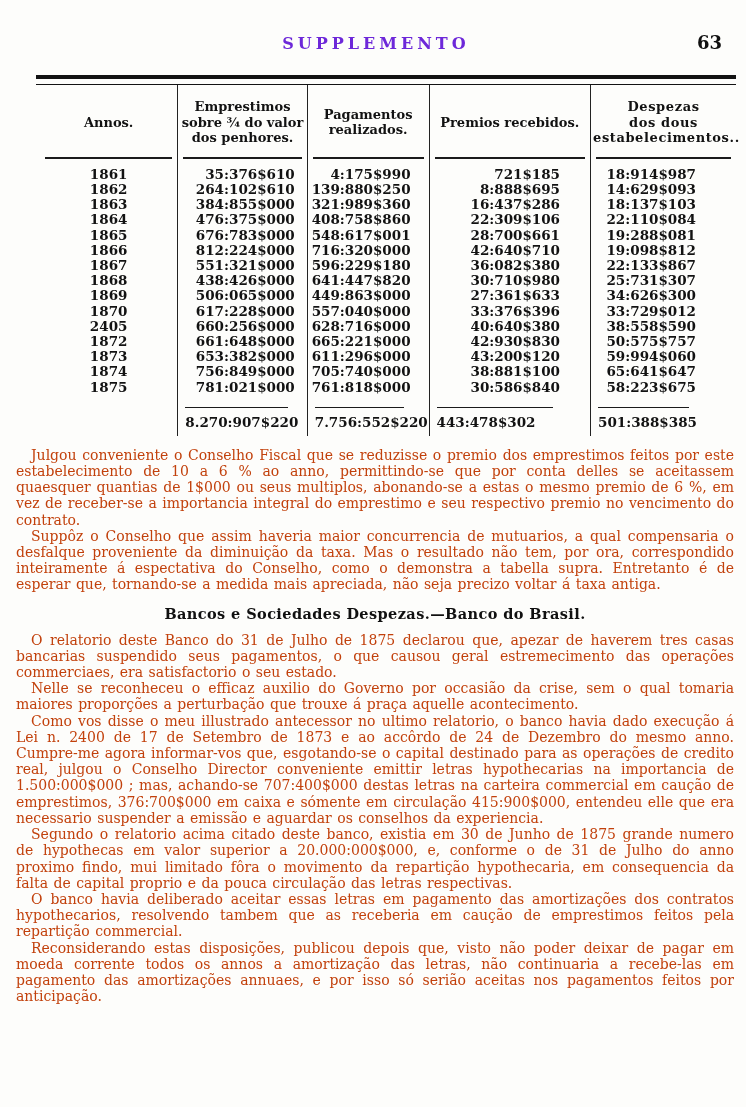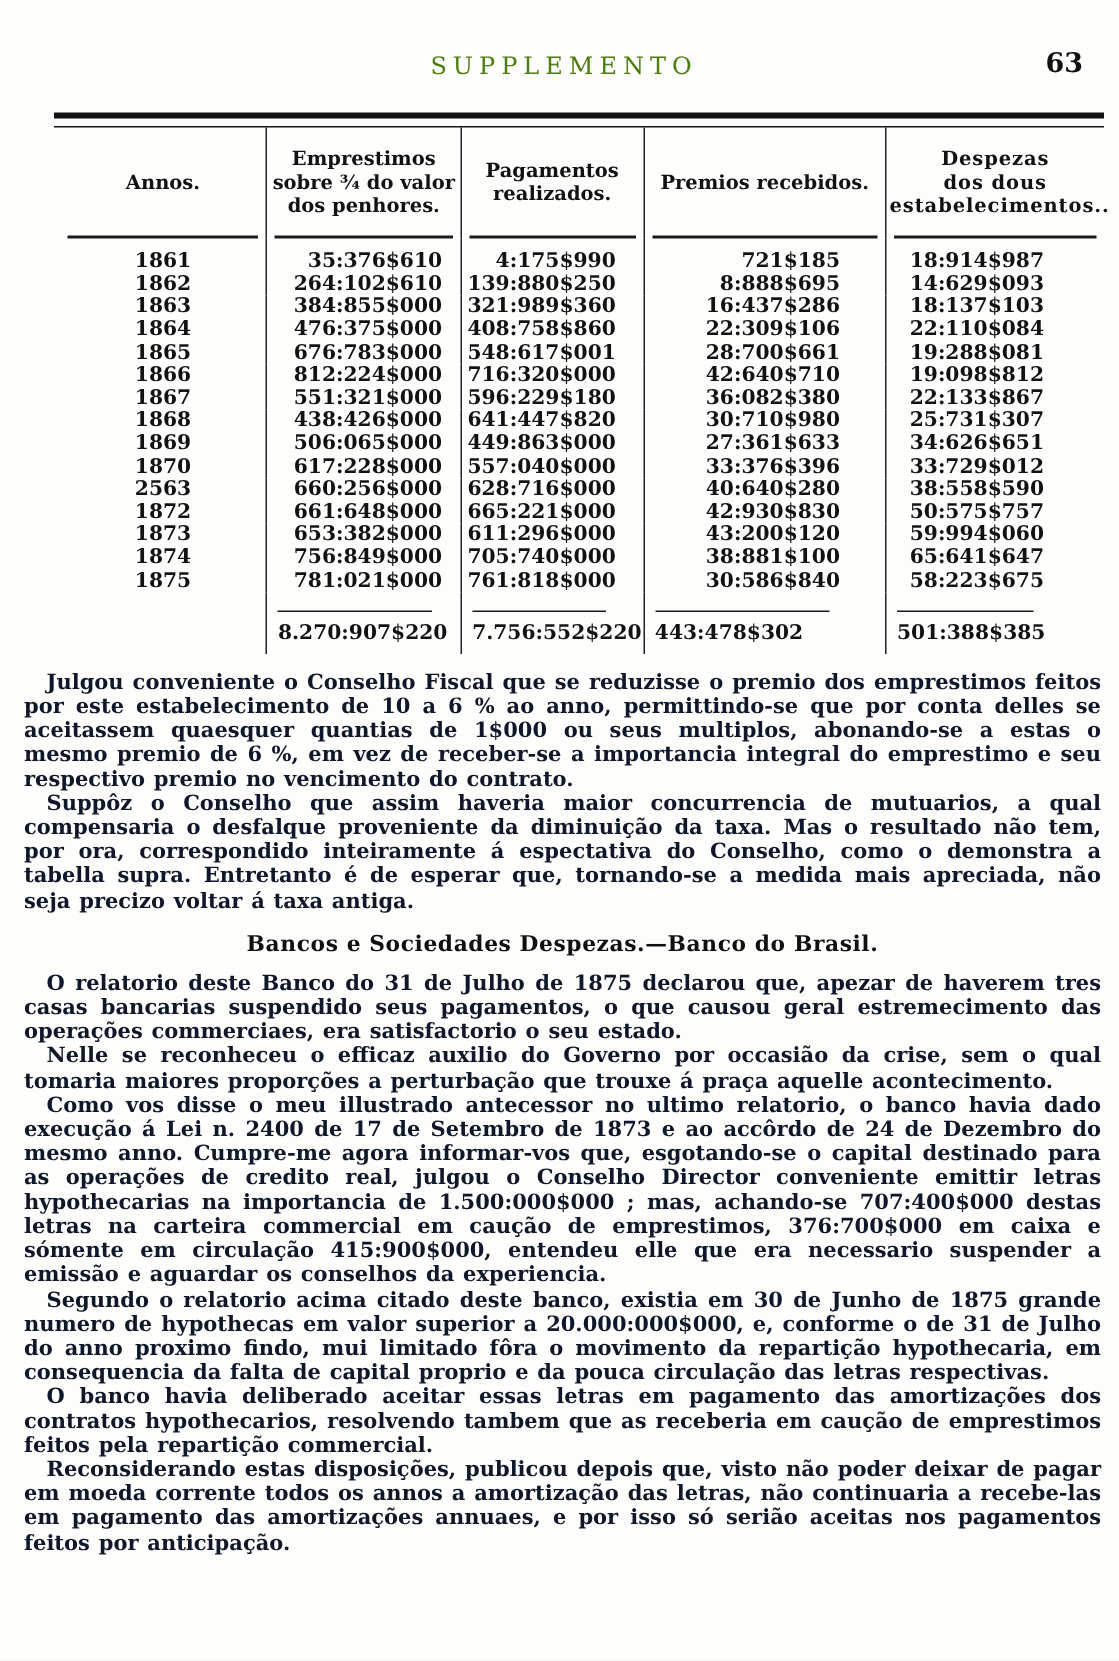--- a/index.html
+++ b/index.html
@@ -11,21 +11,21 @@
     box-sizing:border-box;
     padding:34px 10px 0 16px;
     overflow:hidden;
     color:#171717;
     font-family:"DejaVu Serif", serif;
   }
   
   .runhead { position:relative; height:26px; }
   .runhead .title {
     position:absolute; left:0; right:0; text-align:center;
-    font-size:16px; font-weight:normal; letter-spacing:4px; color:#4d7c0f;
+    font-size:16px; font-weight:bold; letter-spacing:4px; color:#6d28d9;
   }
   .runhead .pageno {
     position:absolute; right:14px; top:-2px;
     font-size:18px; font-weight:bold; color:#101010;
   }
   
   .toprule {
     margin:15px 0 0 20px;
     height:5px;
     border-top:4px solid #131313;
@@ -77,23 +77,22 @@
   table.fin tfoot td:nth-child(2) .tval { padding-right:6px; }
   table.fin tfoot td:nth-child(3) .tval { padding-right:12px; }
   table.fin tfoot td:nth-child(4) .tval { padding-right:24px; }
   table.fin tfoot td:nth-child(5) .tval { padding-right:34px; }
   
   .article { margin-top:11px; padding-right:2px; }
   .article p {
     margin:0;
     font-size:14px; line-height:16.2px;
     text-align:justify; text-indent:15px;
-    color:#0f172a;
+    color:#c2410c;
     word-spacing:1px;
-    font-weight:bold;
   }
   .article h2 {
     margin:12px 0 10px;
     font-size:14.5px; font-weight:bold;
     text-align:center; letter-spacing:0.4px;
     color:#101010;
   }
 </style>
 </head>
 <body>
@@ -184,34 +183,34 @@
           <td>438:426$000</td>
           <td>641:447$820</td>
           <td>30:710$980</td>
           <td>25:731$307</td>
         </tr>
       <tr>
           <td>1869</td>
           <td>506:065$000</td>
           <td>449:863$000</td>
           <td>27:361$633</td>
-          <td>34:626$651</td>
+          <td>34:626$300</td>
         </tr>
       <tr>
           <td>1870</td>
           <td>617:228$000</td>
           <td>557:040$000</td>
           <td>33:376$396</td>
           <td>33:729$012</td>
         </tr>
       <tr>
-          <td>2563</td>
+          <td>2405</td>
           <td>660:256$000</td>
           <td>628:716$000</td>
-          <td>40:640$280</td>
+          <td>40:640$380</td>
           <td>38:558$590</td>
         </tr>
       <tr>
           <td>1872</td>
           <td>661:648$000</td>
           <td>665:221$000</td>
           <td>42:930$830</td>
           <td>50:575$757</td>
         </tr>
       <tr>

